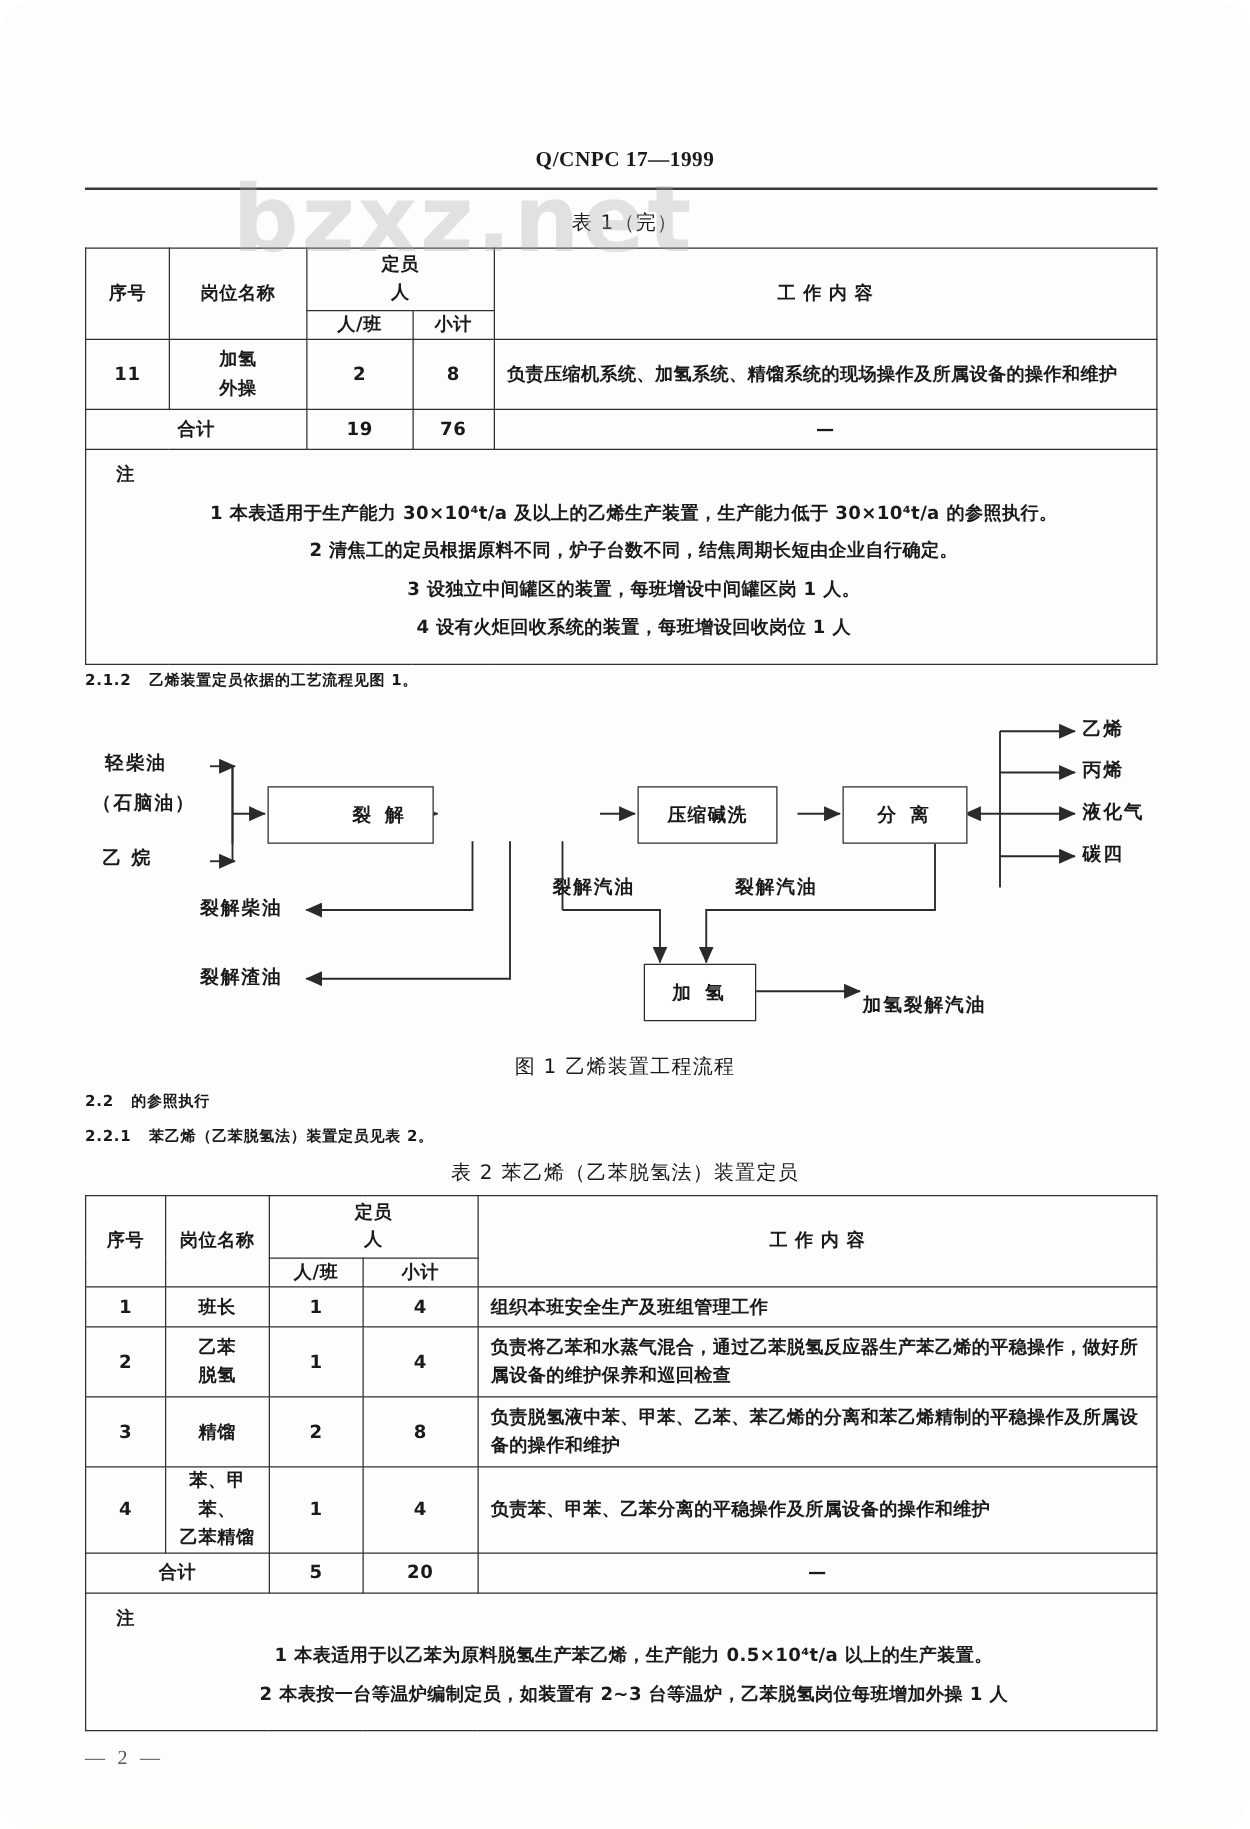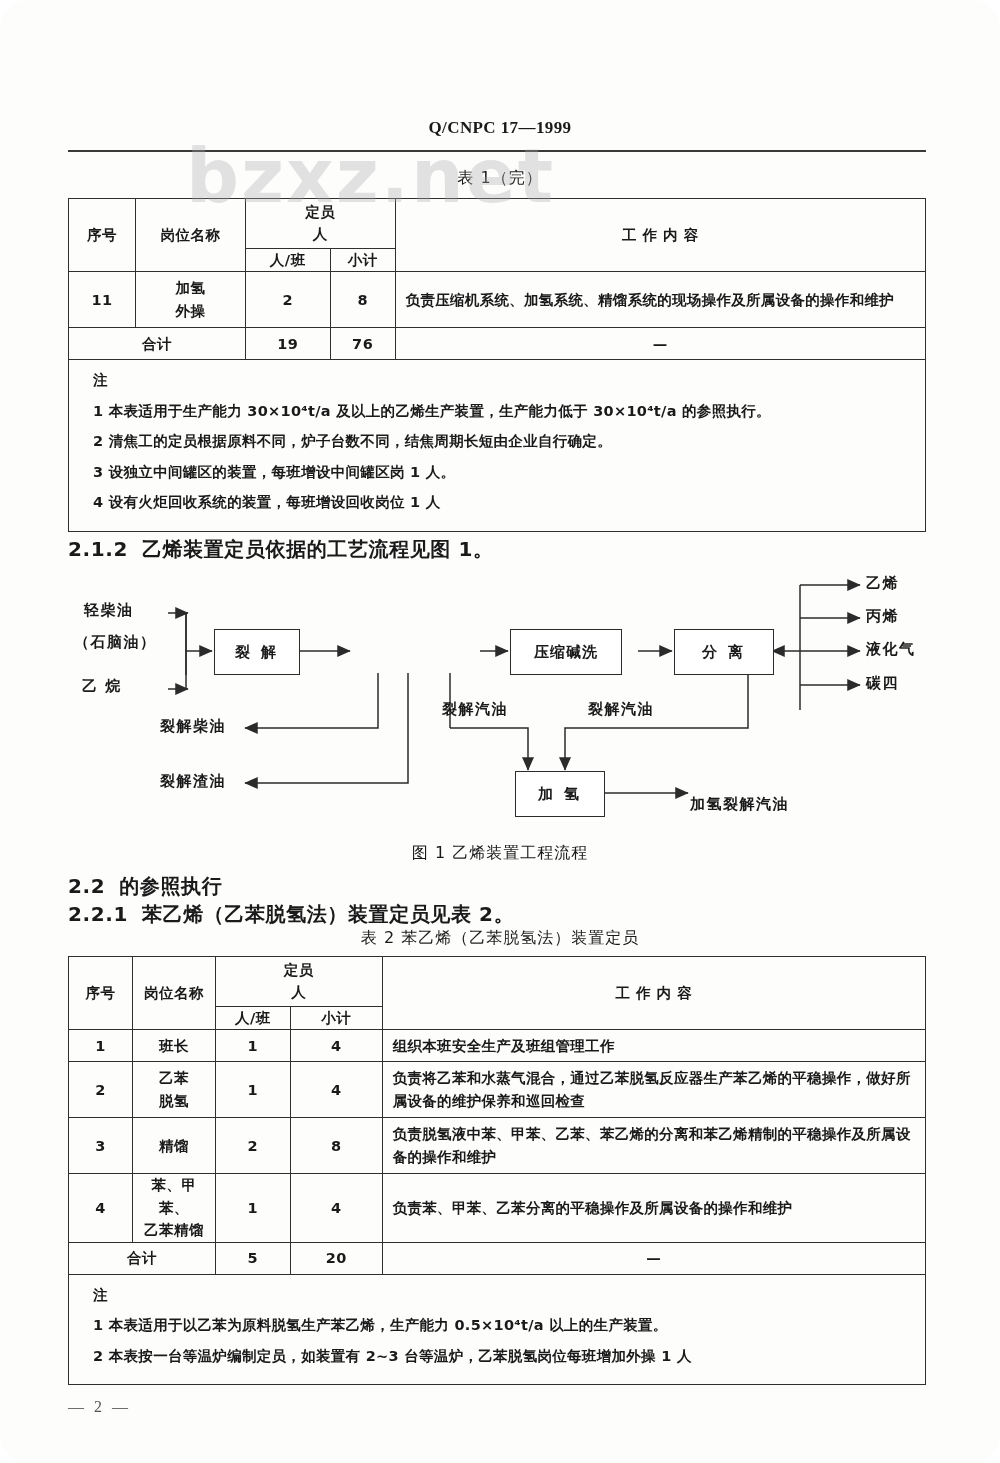--- a/index.html
+++ b/index.html
@@ -89,28 +89,28 @@
     padding-left: 10px;
     padding-right: 8px;
     letter-spacing: 0.3px;
   }
   table.doc td.note {
     text-align: left;
     padding: 7px 4px 9px 24px;
     font-weight: bold;
     letter-spacing: 0.3px;
   }
-  .note-line { margin: 6px 0 8px 0; }
+  .note-line { margin: 6px 0 8px 0; text-align: center; }
   .note-title { margin: 2px 0 8px 0; }
   .two-line { line-height: 1.7; }
 
   
   .para {
     position: absolute;
-    font-size: 20px;
+    font-size: 12px;
     font-weight: bold;
     letter-spacing: 0.6px;
   }
   .para .num { margin-right: 14px; }
 
   
   #flow {
     position: absolute;
     left: 60px;
     top: 565px;
@@ -254,21 +254,21 @@
         <path d="M740,120 L800,120" marker-end="url(#ah)"></path>
 
         <path d="M543,228 L628,228" marker-end="url(#ah)"></path>
       </g>
     </svg>
 
     <div class="flabel" style="left:24px; top:36px;">轻柴油</div>
     <div class="flabel" style="left:14px; top:68px;">（石脑油）</div>
     <div class="flabel" style="left:22px; top:112px;">乙 烷</div>
 
-    <div class="fbox" style="left:154px; top:64px; width:84px; height:44px;">裂 解</div>
+    <div class="fbox" style="left:154px; top:64px; width:84px; height:44px;padding-left:47px;">裂 解</div>
     <div class="fbox" style="left:450px; top:64px; width:110px; height:44px; letter-spacing:1px;">压缩碱洗</div>
     <div class="fbox" style="left:614px; top:64px; width:98px; height:44px;">分 离</div>
     <div class="fbox" style="left:455px; top:206px; width:88px; height:44px;">加 氢</div>
 
     <div class="flabel" style="left:806px; top:9px;">乙烯</div>
     <div class="flabel" style="left:806px; top:42px;">丙烯</div>
     <div class="flabel" style="left:806px; top:75px;">液化气</div>
     <div class="flabel" style="left:806px; top:109px;">碳四</div>
 
     <div class="flabel" style="left:100px; top:152px;">裂解柴油</div>

